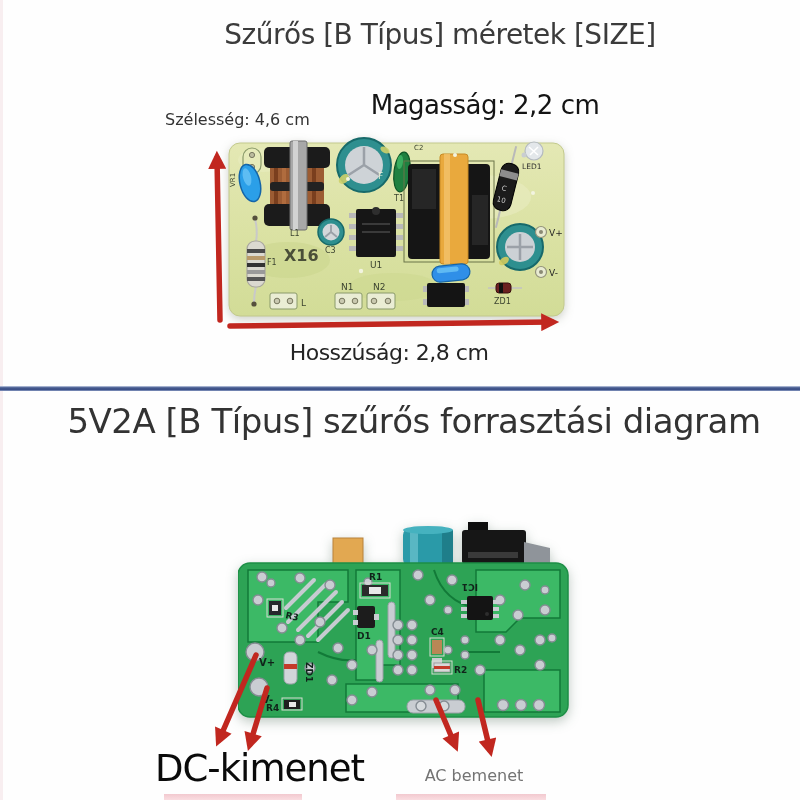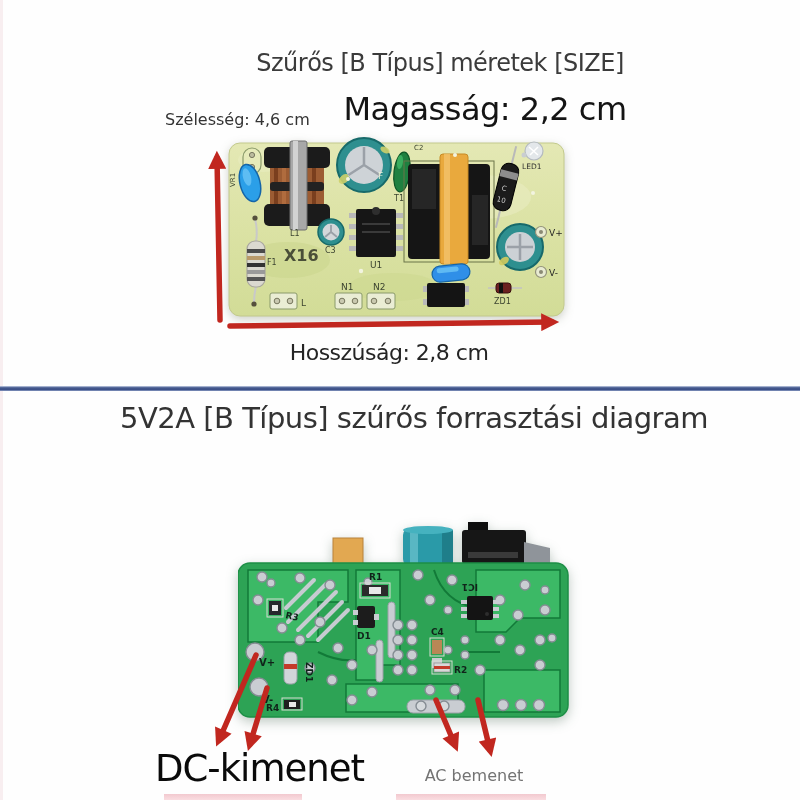--- a/index.html
+++ b/index.html
@@ -1,24 +1,24 @@
 <!DOCTYPE html>
 <html><head>
 <meta charset="utf-8">
 <style>
   html,body{margin:0;padding:0;background:#fff;}
   #page{position:relative;width:800px;height:800px;background:#fefefe;overflow:hidden;
         font-family:"DejaVu Sans","Liberation Sans",sans-serif;color:#222;}
   .abs{position:absolute;}
   .ctr{transform:translateX(-50%);white-space:nowrap;}
-  .t-title1{font-size:24px;color:#3b3b3b;letter-spacing:-0.5px;margin-top:31px;}
-  .t-height{font-size:32px;color:#141414;letter-spacing:-0.5px;}
+  .t-title1{font-size:28px;color:#3b3b3b;letter-spacing:-0.5px;}
+  .t-height{font-size:26px;color:#141414;letter-spacing:-0.5px;}
   .t-width{font-size:16px;color:#333;}
   .t-length{font-size:22px;color:#242424;letter-spacing:-0.5px;}
-  .t-title2{font-size:29px;color:#333;letter-spacing:-0.5px;}
+  .t-title2{font-size:34px;color:#333;letter-spacing:-0.5px;}
   .t-dc{font-size:37px;color:#0a0a0a;letter-spacing:-1px;margin-left:19px;}
   .t-ac{font-size:16px;color:#737373;}
   #divider{left:0;top:386px;width:800px;height:5px;
            background:linear-gradient(#c9d3e8 0%,#44598e 35%,#3d5188 70%,#8b9cc4 100%);}
   #edge-strip{left:0;top:0;width:3px;height:800px;background:#f8eef0;}
   .pink-strip{top:794px;height:6px;background:linear-gradient(#f2c9cf,#fadde1);}
   svg{display:block;}
   svg text{font-family:"DejaVu Sans","Liberation Sans",sans-serif;}
   .board-shadow{filter:drop-shadow(0 3px 5px rgba(60,70,40,.25));}
   .board-shadow2{filter:drop-shadow(0 4px 6px rgba(20,60,35,.28));}

